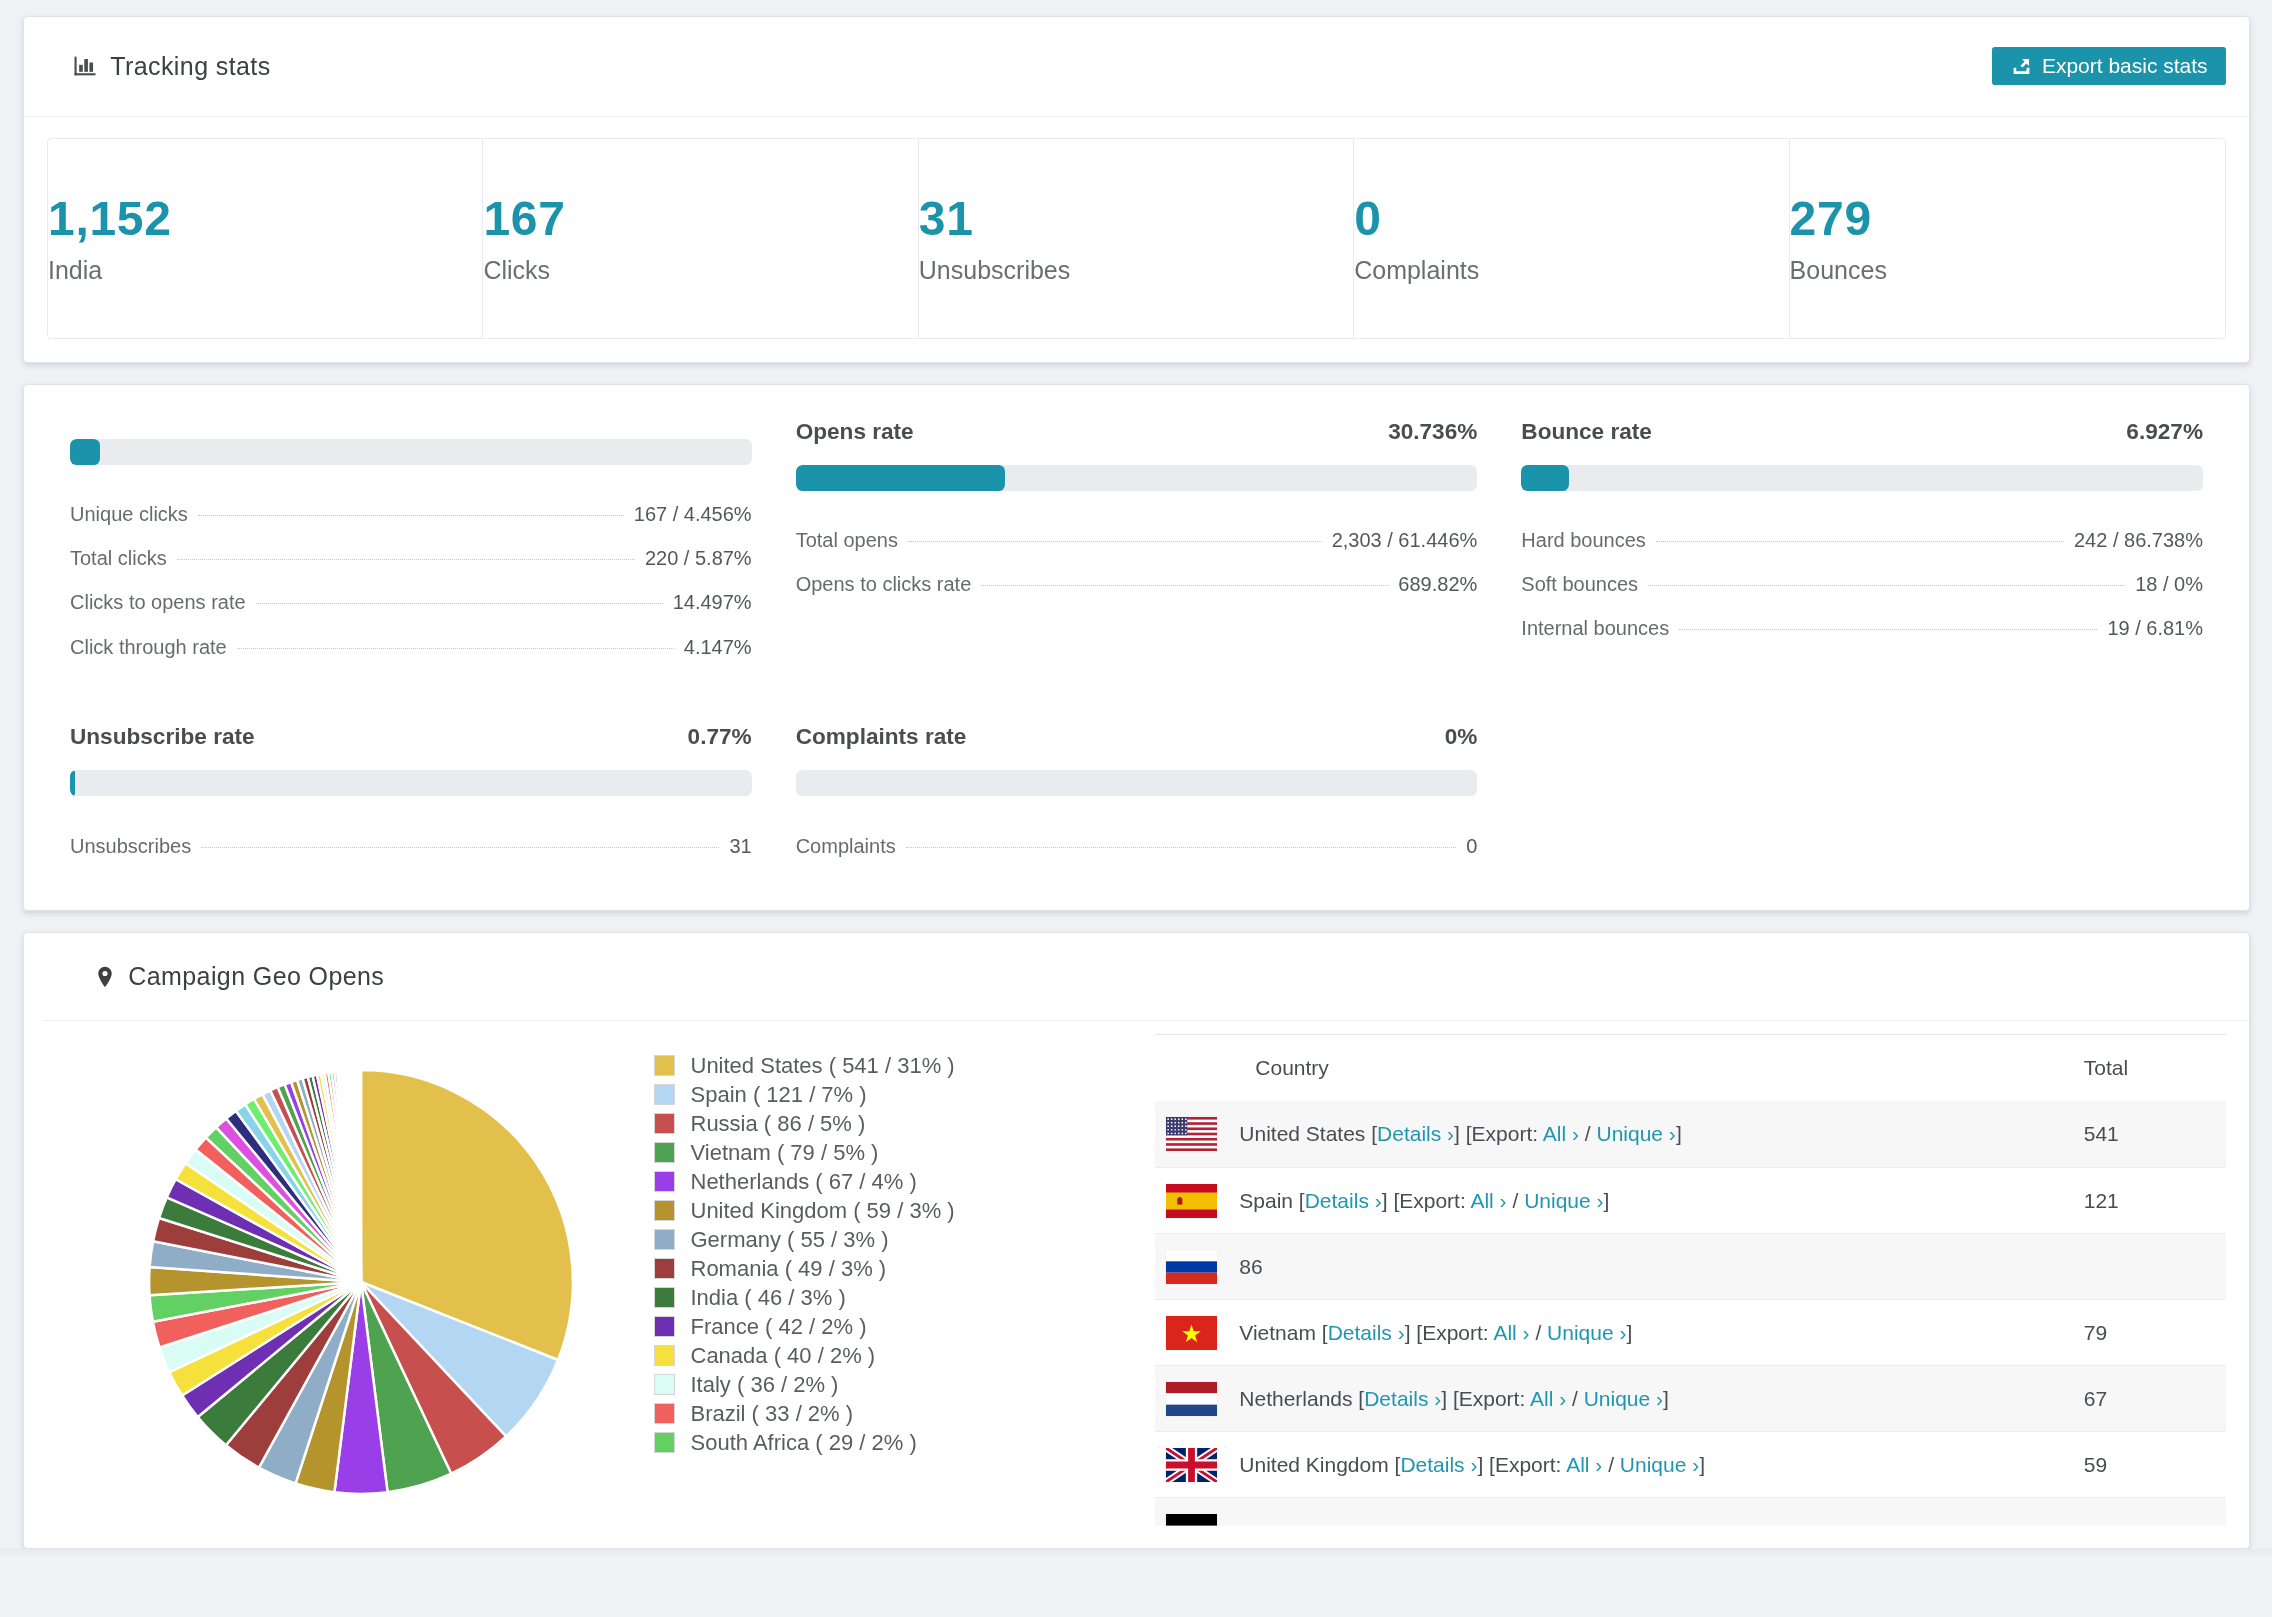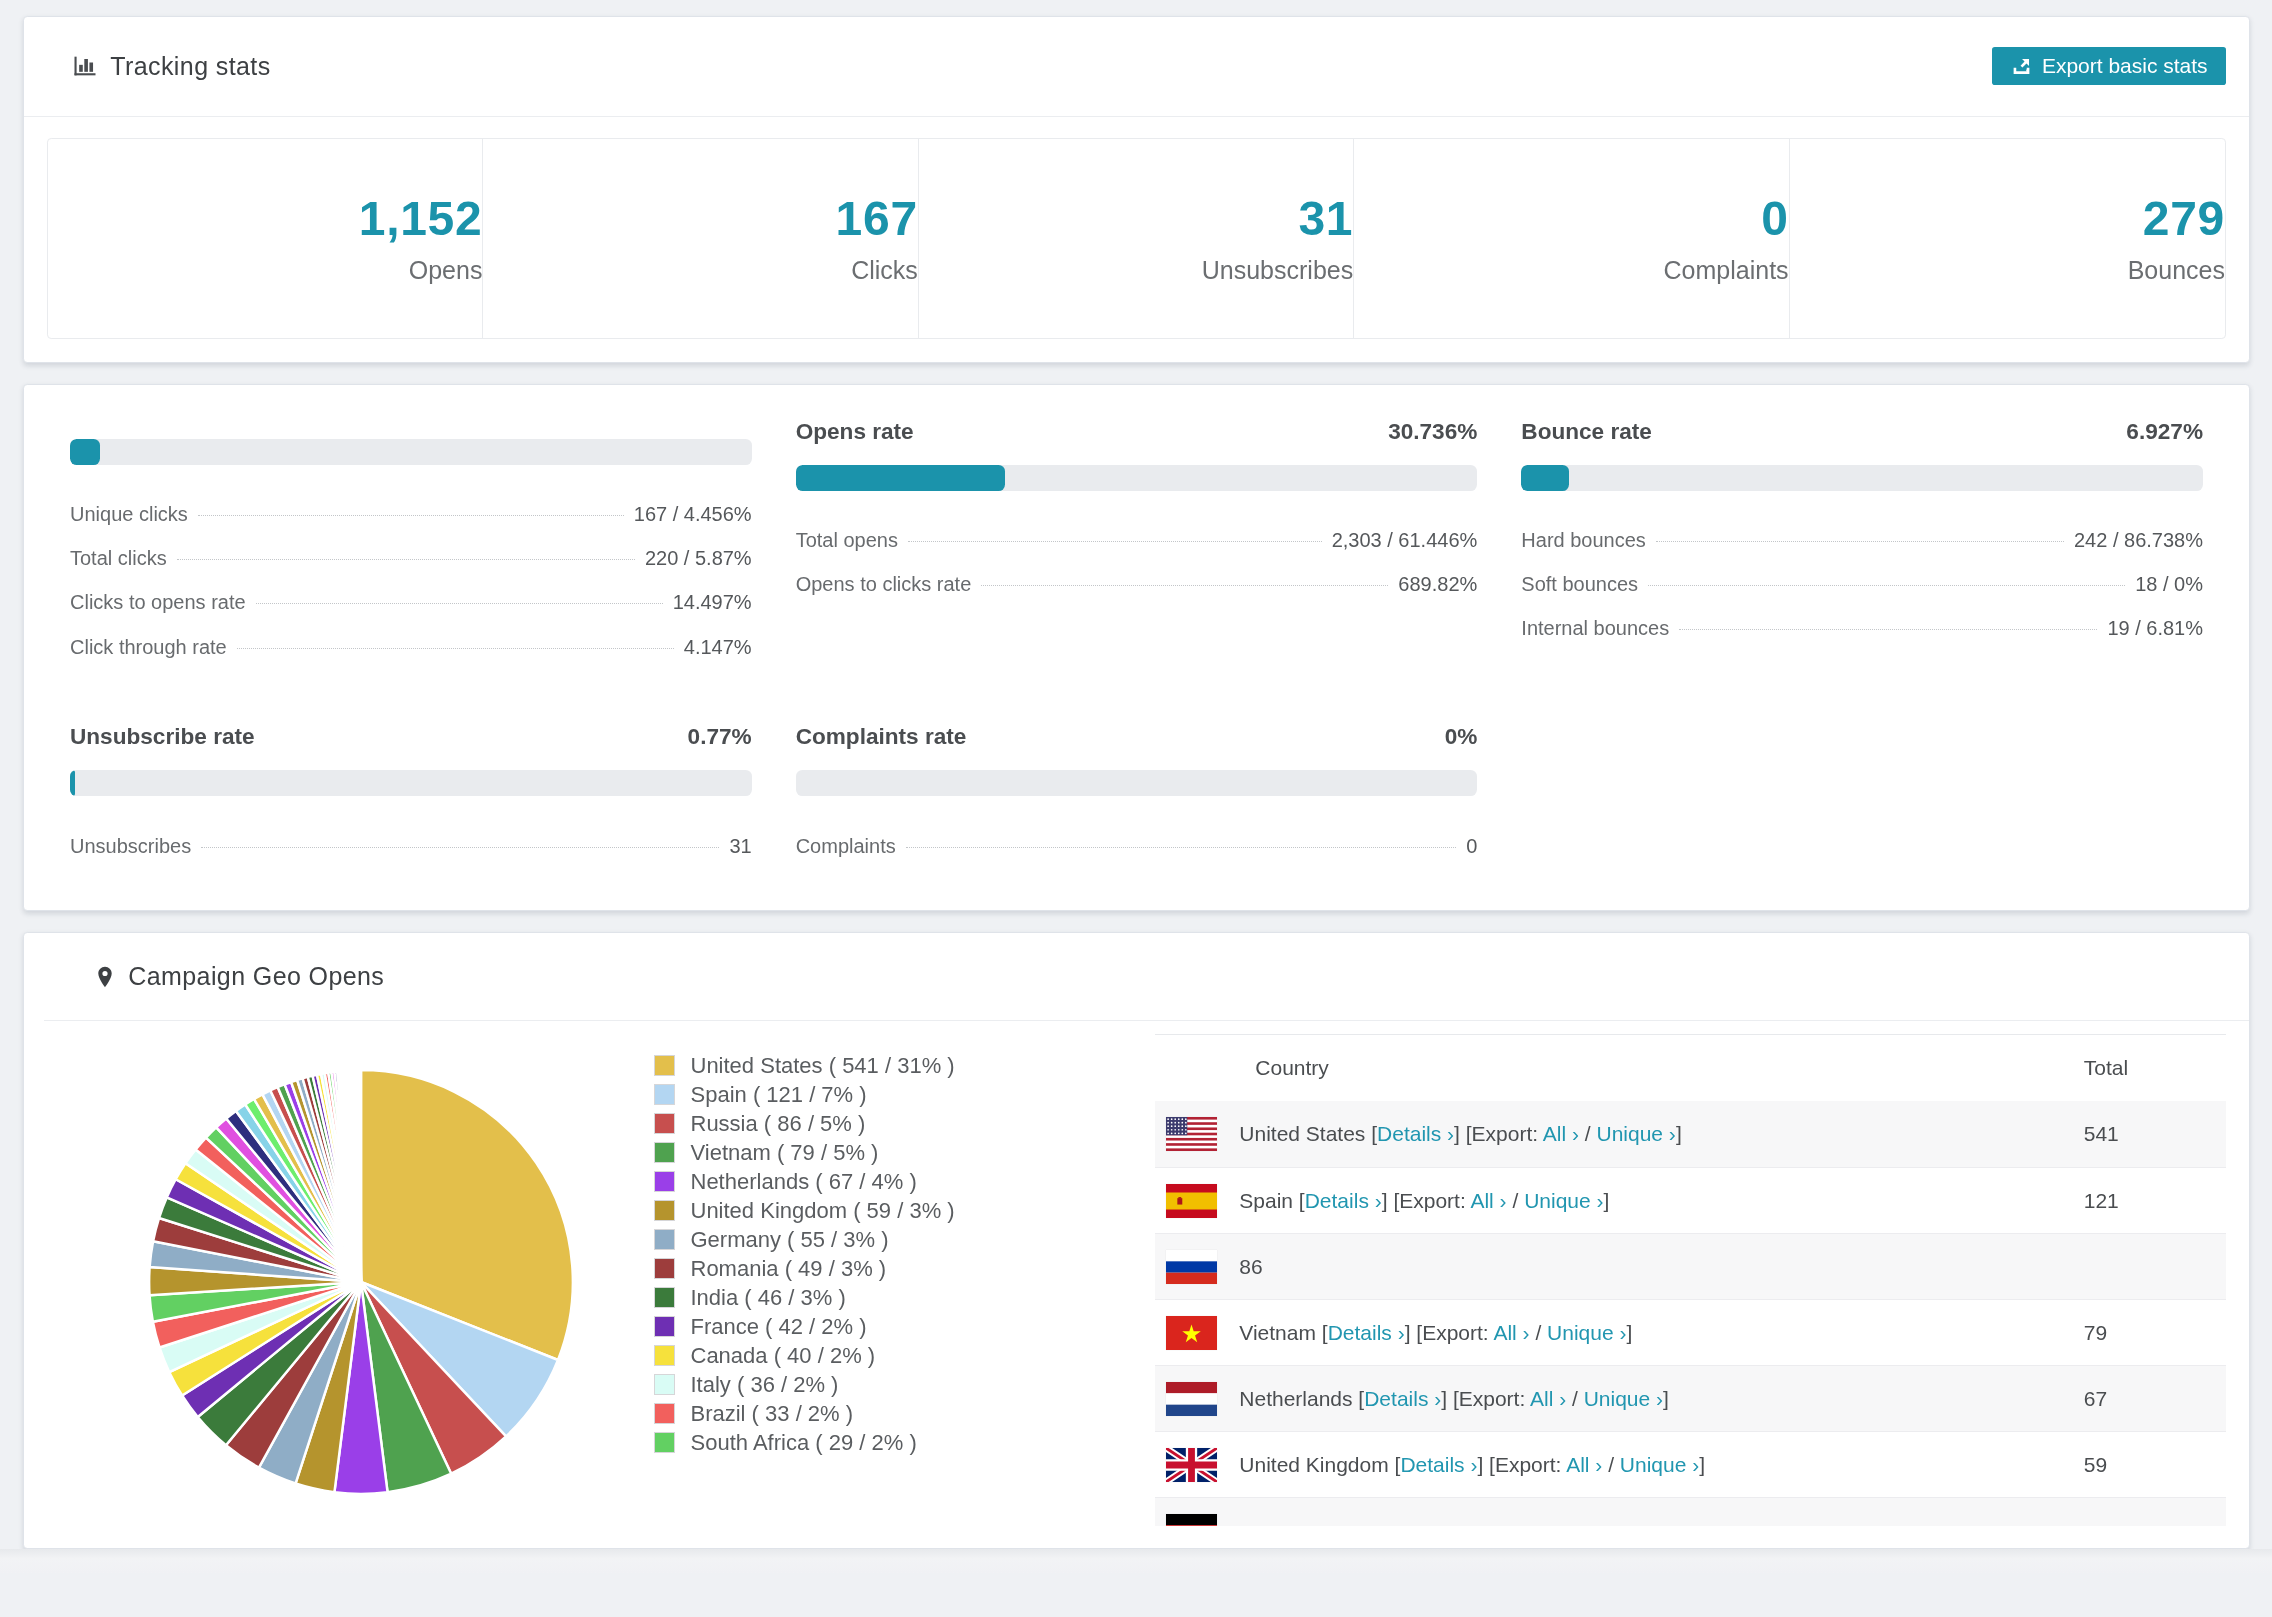--- a/index.html
+++ b/index.html
@@ -34,21 +34,21 @@
   }
   
   .stats-row{
     display:grid; grid-template-columns:repeat(5,1fr);
     margin:21px 23px 23px 23px;
     border:0.7px solid #e9ebee; border-radius:4.2px;
     height:201px;
   }
   .stat-cell{
     border-right:0.7px solid #e9ebee;
-    display:flex; flex-direction:column; align-items:flex-end; justify-content:center; gap:10px;
+    display:flex; flex-direction:column; align-items:flex-start; justify-content:center; gap:10px;
   }
   .stat-cell:last-child{ border-right:none; }
   .stat-value{ font-size:48px; font-weight:700; color:#1b93ab; letter-spacing:0.7px; }
   .stat-label{ font-size:25px; color:#6b6e71; }
   
   .rates-card{ padding:34px 23px 42px 23px; }
   .rates-grid{
     display:grid; grid-template-columns:repeat(3,1fr);
     column-gap:44px; row-gap:55px;
     margin:0 23px;
@@ -113,21 +113,21 @@
             <path d="M12.6 3.5h8v8l-2.9-2.9-4.6 4.6-2.2-2.2 4.6-4.6z"></path>
             <rect x="17.5" y="15.5" width="2" height="2"></rect>
           </svg>
         </span>
         <span>Export basic stats</span>
       </button>
     </div>
     <div class="stats-row" id="stats-row">
         <div class="stat-cell">
           <div class="stat-value">1,152</div>
-                 <div class="stat-label">Opens</div>
+                 <div class="stat-label">India</div>
         </div>
         <div class="stat-cell">
           <div class="stat-value">167</div>
                  <div class="stat-label">Clicks</div>
         </div>
         <div class="stat-cell">
           <div class="stat-value">31</div>
                  <div class="stat-label">Unsubscribes</div>
         </div>
         <div class="stat-cell">

